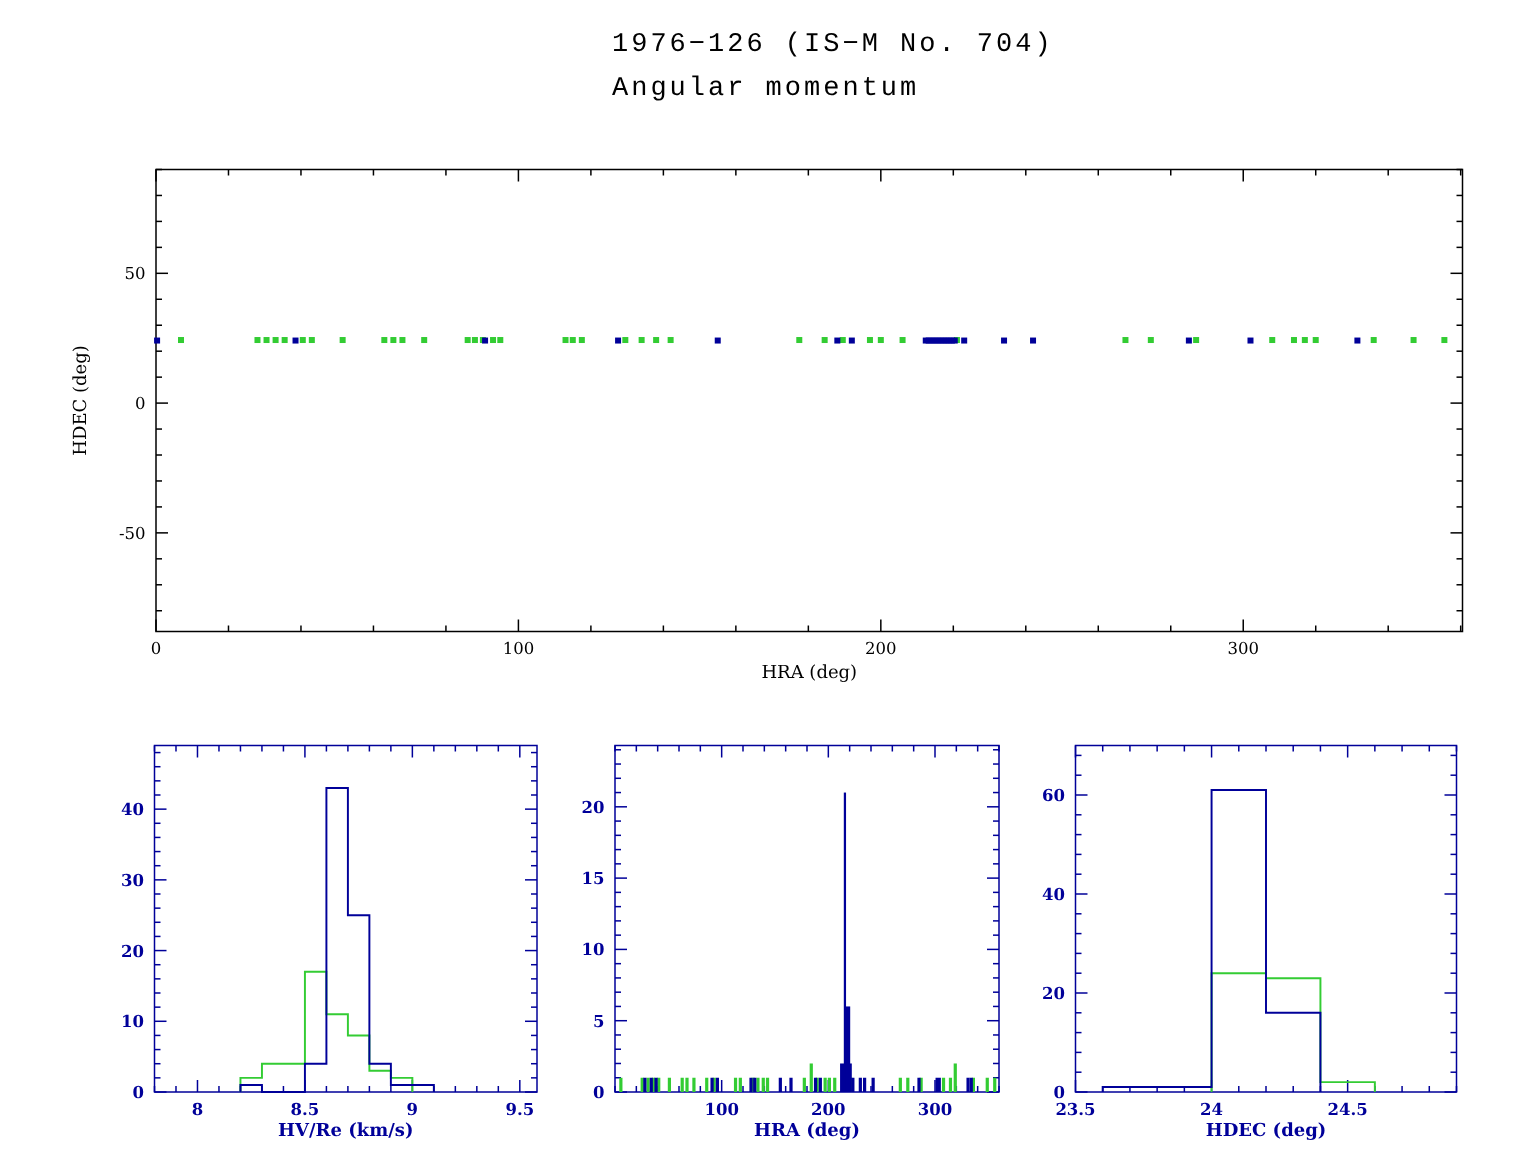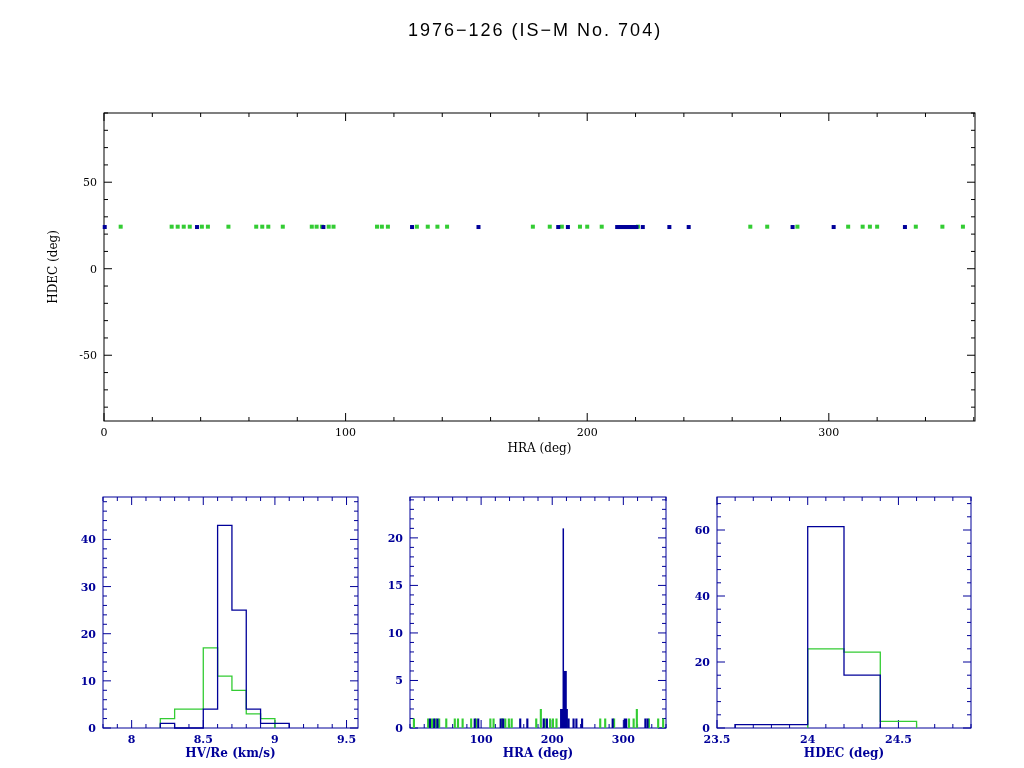--- a/index.html
+++ b/index.html
@@ -1,28 +1,29 @@
 <!DOCTYPE html>
 <html><head>
 <meta charset="utf-8">
 <style>
   html,body{margin:0;padding:0;background:#ffffff;}
   #page{position:relative;width:1024px;height:768px;background:#ffffff;overflow:hidden;
         font-family:"DejaVu Serif", serif;}
   .title-line{position:absolute;left:408px;white-space:pre;color:#000;
-              font-family:Liberation Sans, sans-serif;font-size:18px;letter-spacing:2px;}
+              font-family:Liberation Mono, monospace;font-size:18px;letter-spacing:2px;}
   #title1{top:20px;}
   #title2{top:49px;}
   svg.layer{position:absolute;left:0;top:0;}
 </style>
 </head>
 <body>
 
 <div id="page">
   <div id="title1" class="title-line">1976−126 (IS−M No. 704)</div>
+  <div id="title2" class="title-line">Angular momentum</div>
 
   <svg class="layer" width="1024" height="768">
       <rect x="104" y="113" width="871" height="308" fill="none" stroke="#000000" stroke-width="1"></rect>
       <line x1="104" y1="421" x2="104" y2="413" stroke="#000000" stroke-width="1"></line>
       <line x1="104" y1="113" x2="104" y2="121" stroke="#000000" stroke-width="1"></line>
       <text x="104" y="436" fill="#000000" text-anchor="middle" font-size="11px" font-family="&quot;DejaVu Serif&quot;, serif">0</text>
       <line x1="345.6088765603329" y1="421" x2="345.6088765603329" y2="413" stroke="#000000" stroke-width="1"></line>
       <line x1="345.6088765603329" y1="113" x2="345.6088765603329" y2="121" stroke="#000000" stroke-width="1"></line>
       <text x="345.6088765603329" y="436" fill="#000000" text-anchor="middle" font-size="11px" font-family="&quot;DejaVu Serif&quot;, serif">100</text>
       <line x1="587.2177531206657" y1="421" x2="587.2177531206657" y2="413" stroke="#000000" stroke-width="1"></line>

